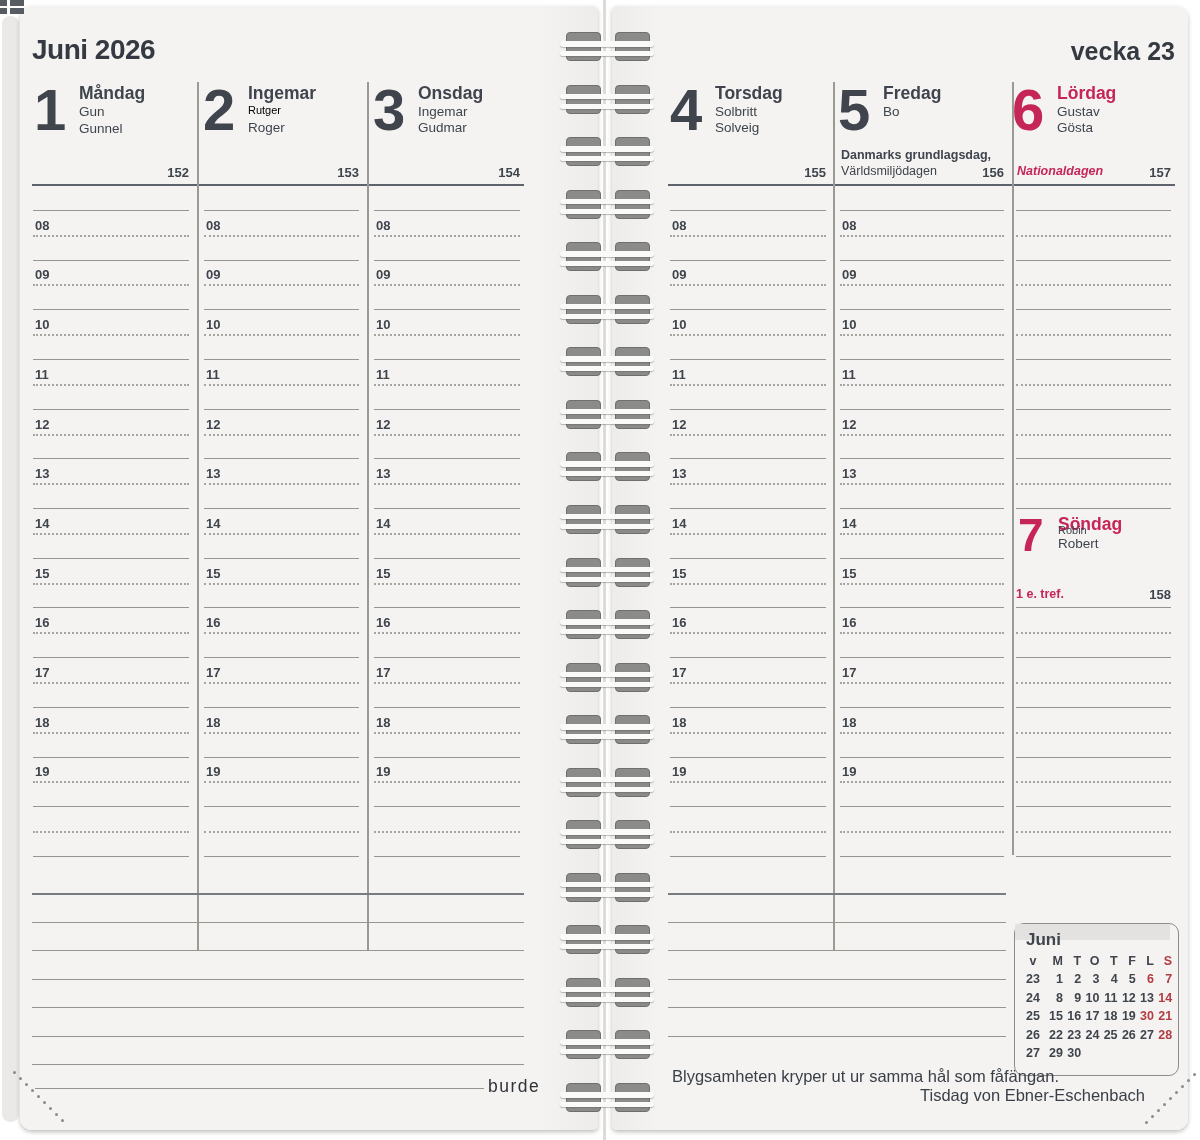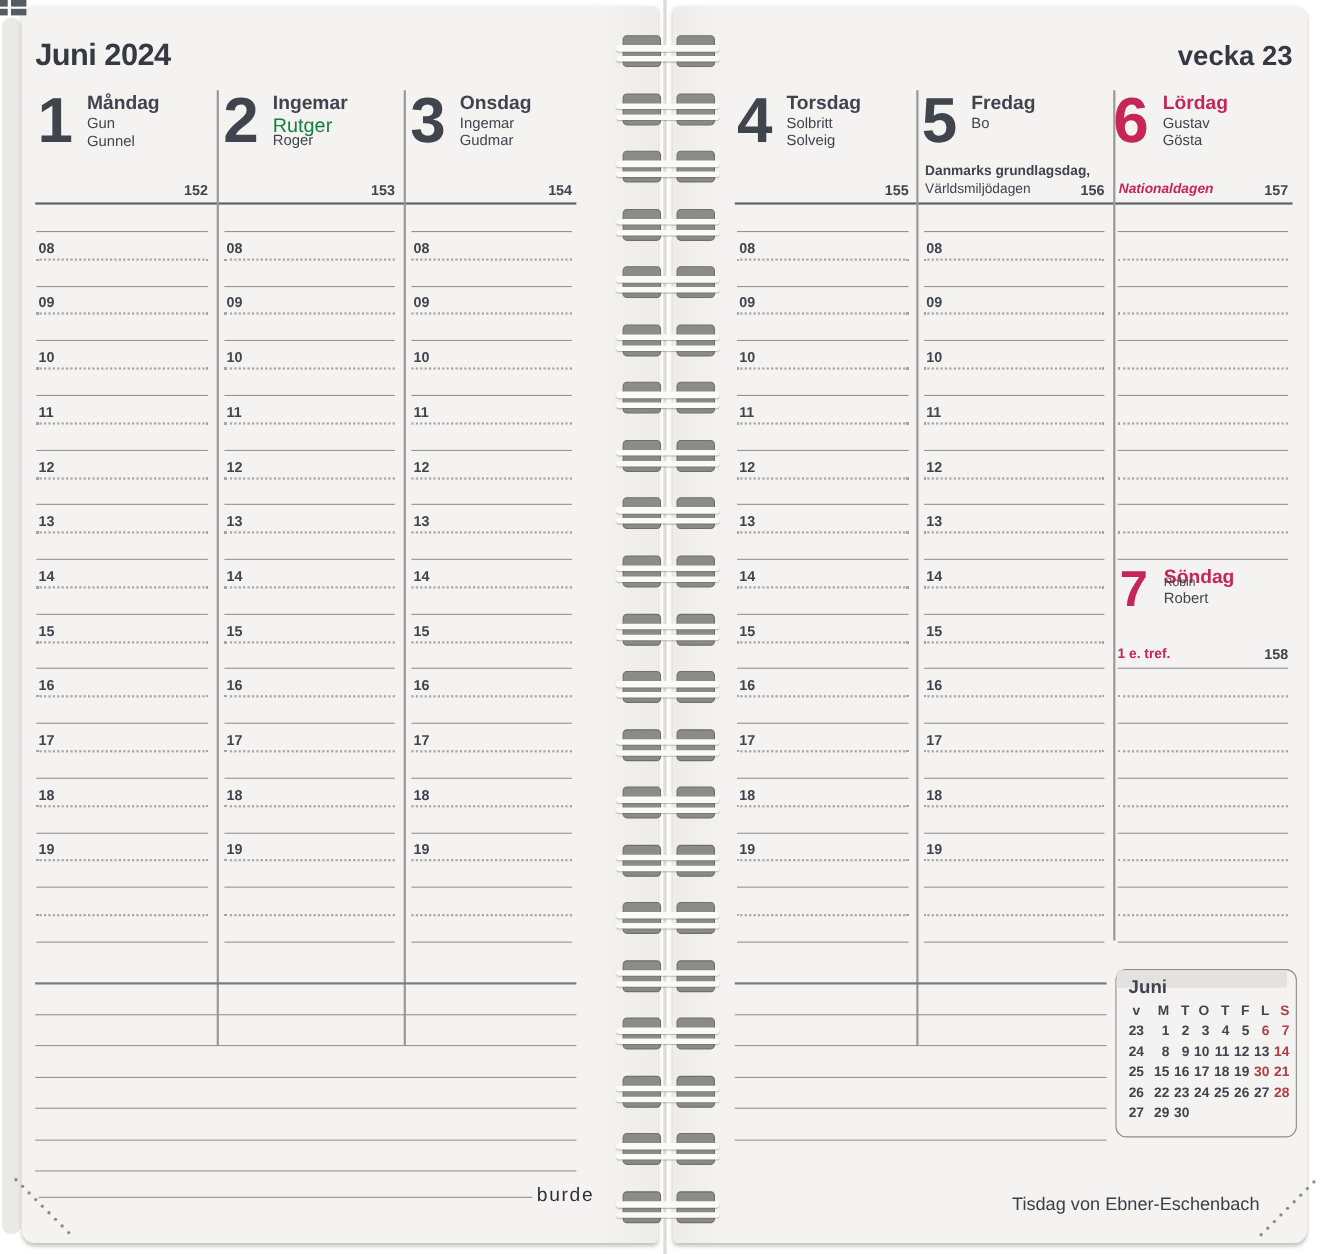--- a/index.html
+++ b/index.html
@@ -17,42 +17,42 @@
   .ln.dot{border-top:2px dotted #a6a6a0;}
   .ln.dark{border-top:2px solid #5e626a;}
   .ln.mid{border-top:2px solid #787c82;}
   .vln{position:absolute;width:1.5px;background:#9a9a94;}
   .txt{position:absolute;white-space:pre;color:#3f444d;}
   #month-title{left:32px;top:34px;font-size:28px;font-weight:700;color:#353a42;letter-spacing:-.5px;}
   #week-label{right:25px;top:37px;font-size:25px;font-weight:700;color:#353a42;text-align:right;}
   #quote-text{left:672px;top:1067px;font-size:16.5px;color:#3a3f47;}
   #quote-author{left:920px;top:1086px;font-size:16.5px;color:#3a3f47;}
   #brand{left:488px;top:1076px;font-size:17.5px;color:#2f3238;letter-spacing:1.5px;}
-  #minical{position:absolute;left:1014px;top:881px;width:163px;height:151px;
+  #minical{position:absolute;left:1014px;top:923px;width:163px;height:151px;
     border:1.5px solid #8c8c8a;border-radius:10px;}
   #minical-title{position:absolute;left:11px;top:6px;font-size:17px;font-weight:700;color:#3f444d;}
   .mc-cell{position:absolute;font-size:12.5px;font-weight:600;line-height:15px;color:#3f444d;}
   .ring{position:absolute;left:560px;width:94px;height:29px;}
   .ring .hole{position:absolute;top:1px;width:33px;height:27px;background:#8b8b8a;
     border:1px solid #6f6f6e;border-radius:4px;}
   .ring .wire{position:absolute;left:0;width:94px;height:5.5px;background:#fafaf9;
     border-radius:3px;box-shadow:0 1px 1px rgba(90,90,90,.4);}
   .dotp{position:absolute;width:3px;height:3px;border-radius:50%;background:#8a8a88;}
   .flagblk{position:absolute;background:#575c63;}
 </style>
 </head>
 <body>
 
 <div id="stage">
   <div id="under-edge"></div>
   <div class="page" id="page-left"></div>
   <div class="page" id="page-right"></div>
   <div id="gap-line"></div>
 
-  <div class="txt" id="month-title">Juni 2024</div>
+  <div class="txt" id="month-title">Juni 2026</div>
   <div class="txt" id="week-label">vecka 23</div>
 
   <div id="minical">
     <div id="minical-title">Juni</div>
   <div style="left: 3px; top: 46px; width: 155px; height: 16px; background: rgb(227, 226, 224); border-radius: 2px;"></div>
       <div class="mc-cell" style="left: 6px; width: 24px; text-align: center; top: 30px; color: rgb(63, 68, 77);">v</div>
       <div class="mc-cell" style="left: 29.8px; width: 18.2px; text-align: right; top: 30px; color: rgb(63, 68, 77);">M</div>
       <div class="mc-cell" style="left: 48px; width: 18.2px; text-align: right; top: 30px; color: rgb(63, 68, 77);">T</div>
       <div class="mc-cell" style="left: 66.2px; width: 18.2px; text-align: right; top: 30px; color: rgb(63, 68, 77);">O</div>
       <div class="mc-cell" style="left: 84.4px; width: 18.2px; text-align: right; top: 30px; color: rgb(63, 68, 77);">T</div>
@@ -89,36 +89,37 @@
       <div class="mc-cell" style="left: 66.2px; width: 18.2px; text-align: right; top: 103.5px; color: rgb(63, 68, 77);">24</div>
       <div class="mc-cell" style="left: 84.4px; width: 18.2px; text-align: right; top: 103.5px; color: rgb(63, 68, 77);">25</div>
       <div class="mc-cell" style="left: 102.6px; width: 18.2px; text-align: right; top: 103.5px; color: rgb(63, 68, 77);">26</div>
       <div class="mc-cell" style="left: 120.8px; width: 18.2px; text-align: right; top: 103.5px; color: rgb(63, 68, 77);">27</div>
       <div class="mc-cell" style="left: 139px; width: 18.2px; text-align: right; top: 103.5px; color: rgb(177, 60, 66);">28</div>
       <div class="mc-cell" style="left: 6px; width: 24px; text-align: center; top: 122px; color: rgb(63, 68, 77);">27</div>
       <div class="mc-cell" style="left: 29.8px; width: 18.2px; text-align: right; top: 122px; color: rgb(63, 68, 77);">29</div>
       <div class="mc-cell" style="left: 48px; width: 18.2px; text-align: right; top: 122px; color: rgb(63, 68, 77);">30</div>
     </div>
 
+  <div class="txt" id="quote-text">Blygsamheten kryper ut ur samma hål som fåfängan.</div>
   <div class="txt" id="quote-author">Tisdag von Ebner-Eschenbach</div>
   <div class="txt" id="brand">burde</div>
 <div class="ln dark" style="left: 32px; top: 184px; width: 492px;"></div>
     <div class="ln dark" style="left: 668px; top: 184px; width: 507px;"></div>
     <div class="vln" style="left: 197px; top: 82px; height: 868px;"></div>
     <div class="vln" style="left: 367px; top: 82px; height: 868px;"></div>
     <div class="vln" style="left: 833px; top: 82px; height: 868px;"></div>
     <div class="vln" style="left: 1012px; top: 82px; height: 773px;"></div>
     <div class="txt" style="left: 34px; top: 80px; font-size: 58px; font-weight: 700; line-height: 60px; letter-spacing: -2px; color: rgb(63, 68, 77);">1</div>
     <div class="txt" style="left: 79px; top: 83px; font-size: 17.5px; font-weight: 700; color: rgb(63, 68, 77);">Måndag</div>
     <div class="txt" style="left: 79px; top: 104px; font-size: 13.5px; color: rgb(63, 68, 77);">Gun</div>
     <div class="txt" style="left: 79px; top: 121px; font-size: 13.5px; color: rgb(63, 68, 77);">Gunnel</div>
     <div class="txt" style="left: 33px; top: 165px; width: 156px; text-align: right; font-size: 13px; font-weight: 600; color: rgb(63, 68, 77);">152</div>
     <div class="txt" style="left: 203px; top: 80px; font-size: 58px; font-weight: 700; line-height: 60px; letter-spacing: -2px; color: rgb(63, 68, 77);">2</div>
     <div class="txt" style="left: 248px; top: 83px; font-size: 17.5px; font-weight: 700; color: rgb(63, 68, 77);">Ingemar</div>
-    <div class="txt" style="left: 248px; top: 104px; font-size: 18px; color: #15803d;">Rutger</div>
+    <div class="txt" style="left: 248px; top: 104px; font-size: 11px; color: #000000;">Rutger</div>
     <div class="txt" style="left: 248px; top: 119.5px; font-size: 13.5px; color: rgb(63, 68, 77);">Roger</div>
     <div class="txt" style="left: 204px; top: 165px; width: 155px; text-align: right; font-size: 13px; font-weight: 600; color: rgb(63, 68, 77);">153</div>
     <div class="txt" style="left: 373px; top: 80px; font-size: 58px; font-weight: 700; line-height: 60px; letter-spacing: -2px; color: rgb(63, 68, 77);">3</div>
     <div class="txt" style="left: 418px; top: 83px; font-size: 17.5px; font-weight: 700; color: rgb(63, 68, 77);">Onsdag</div>
     <div class="txt" style="left: 418px; top: 104px; font-size: 13.5px; color: rgb(63, 68, 77);">Ingemar</div>
     <div class="txt" style="left: 418px; top: 119.5px; font-size: 13.5px; color: rgb(63, 68, 77);">Gudmar</div>
     <div class="txt" style="left: 374px; top: 165px; width: 146px; text-align: right; font-size: 13px; font-weight: 600; color: rgb(63, 68, 77);">154</div>
     <div class="txt" style="left: 670px; top: 80px; font-size: 58px; font-weight: 700; line-height: 60px; letter-spacing: -2px; color: rgb(63, 68, 77);">4</div>
     <div class="txt" style="left: 715px; top: 83px; font-size: 17.5px; font-weight: 700; color: rgb(63, 68, 77);">Torsdag</div>
     <div class="txt" style="left: 715px; top: 104px; font-size: 13.5px; color: rgb(63, 68, 77);">Solbritt</div>

